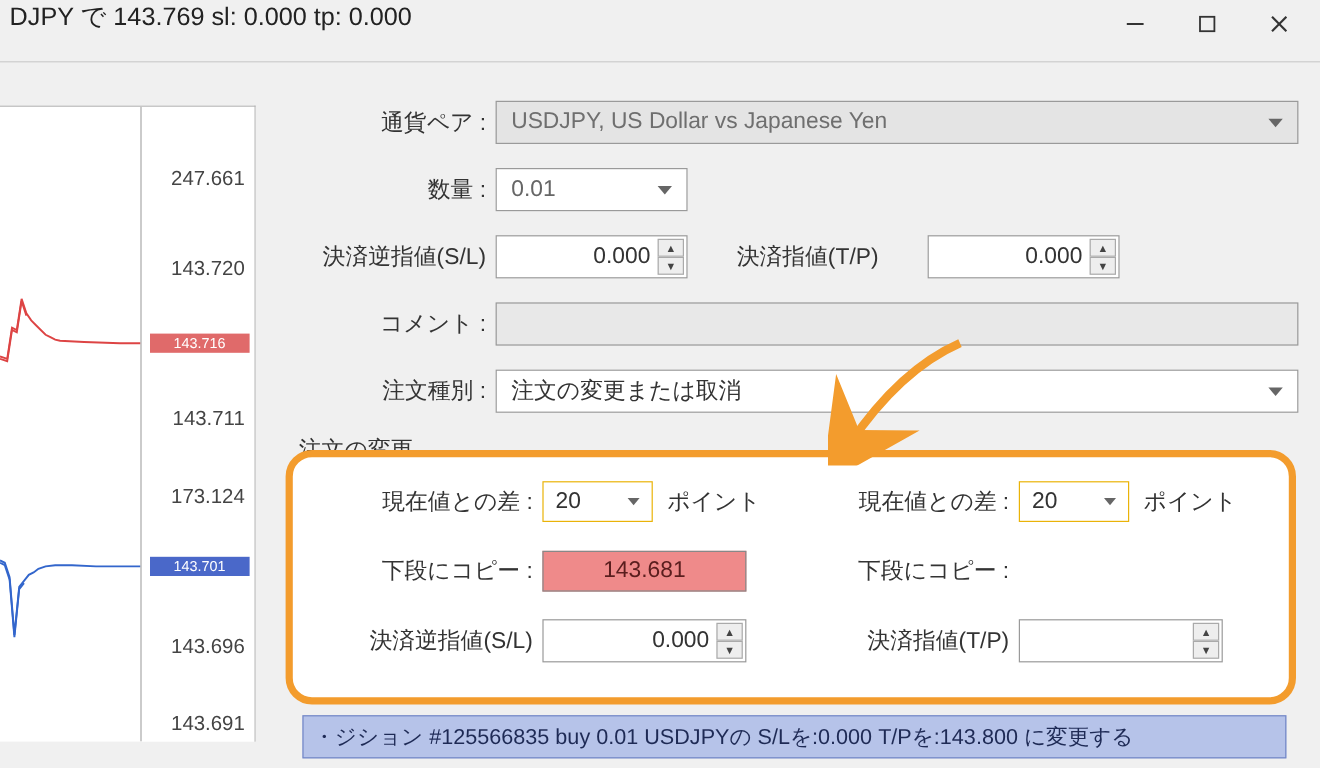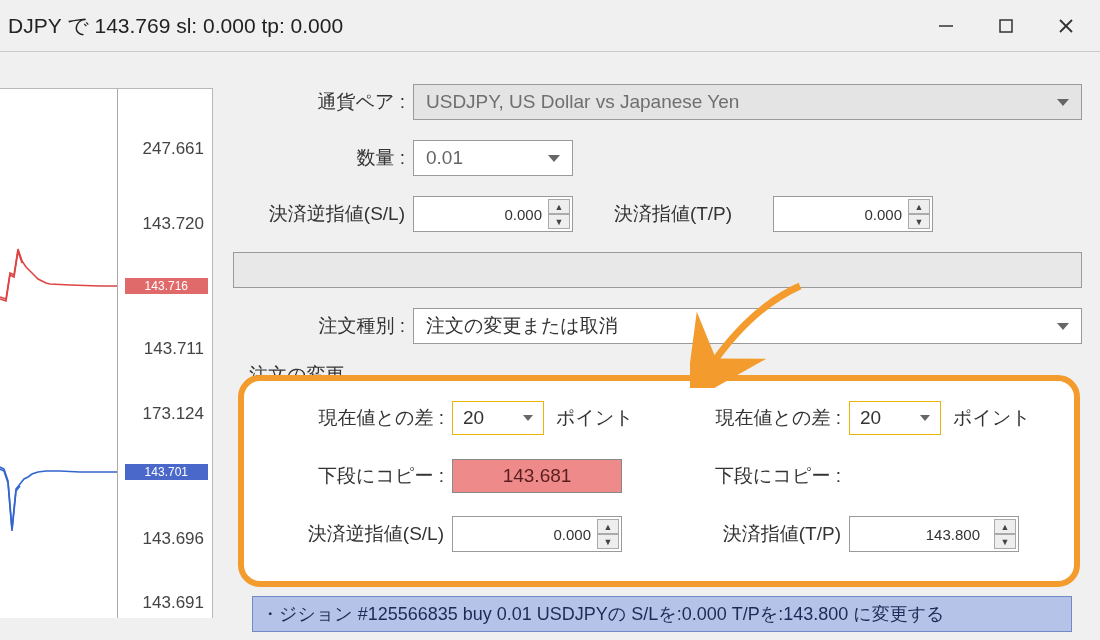--- a/index.html
+++ b/index.html
@@ -10,21 +10,20 @@
       height: 640px;
       overflow: hidden;
       position: relative;
       font-size: 18px;
       color: #333;
     }
     .titlebar {
       height: 52px;
       background: #f0f0f0;
       display: flex;
-      align-items: center;
       padding: 0 4px 0 8px;
       border-bottom: 1px solid #ccc;
     }
     .titlebar .title-text {
       flex: 1;
       font-size: 21px;
       color: #222;
     }
     .win-controls {
       display: flex;
@@ -171,21 +170,21 @@
       border: 1px solid #9a9a9a;
       background: #fff;
       display: flex;
       align-items: center;
       position: relative;
     }
     .num-input .val {
       flex: 1;
       text-align: right;
       padding-right: 30px;
-      font-size: 15px;
+      font-size: 19px;
       color: #333;
     }
     .spinner {
       position: absolute;
       right: 2px;
       top: 2px;
       bottom: 2px;
       width: 22px;
       display: flex;
       flex-direction: column;
@@ -380,20 +379,21 @@
       <div class="num-input">
         <span class="val">0.000</span>
         <div class="spinner">
             <div>▲</div>
             <div>▼</div>
           </div>
       </div>
     </div>
 
     <div class="form-row">
+      <span class="lbl">コメント :</span>
       <div class="full-input" style="background:#e8e8e8">
         <span></span>
       </div>
     </div>
 
     <div class="form-row">
       <span class="lbl">注文種別 :</span>
       <div class="full-input white hasChevron">
         <span>注文の変更または取消</span>
       </div>
@@ -441,21 +441,20 @@
         <span class="val">0.000</span>
         <div class="spinner">
             <div>▲</div>
             <div>▼</div>
           </div>
       </div>
     </div>
     <div class="hb-col">
       <span class="hb-lbl">決済指値(T/P)</span>
       <div class="num-input" style="width:170px">
-        <span class="val" style="padding-right:38px">143.800</span>
         <div class="spinner">
             <div>▲</div>
             <div>▼</div>
           </div>
       </div>
     </div>
   </div>
 </div>
 
 <svg class="arrow-anno" viewBox="0 0 120 110">

